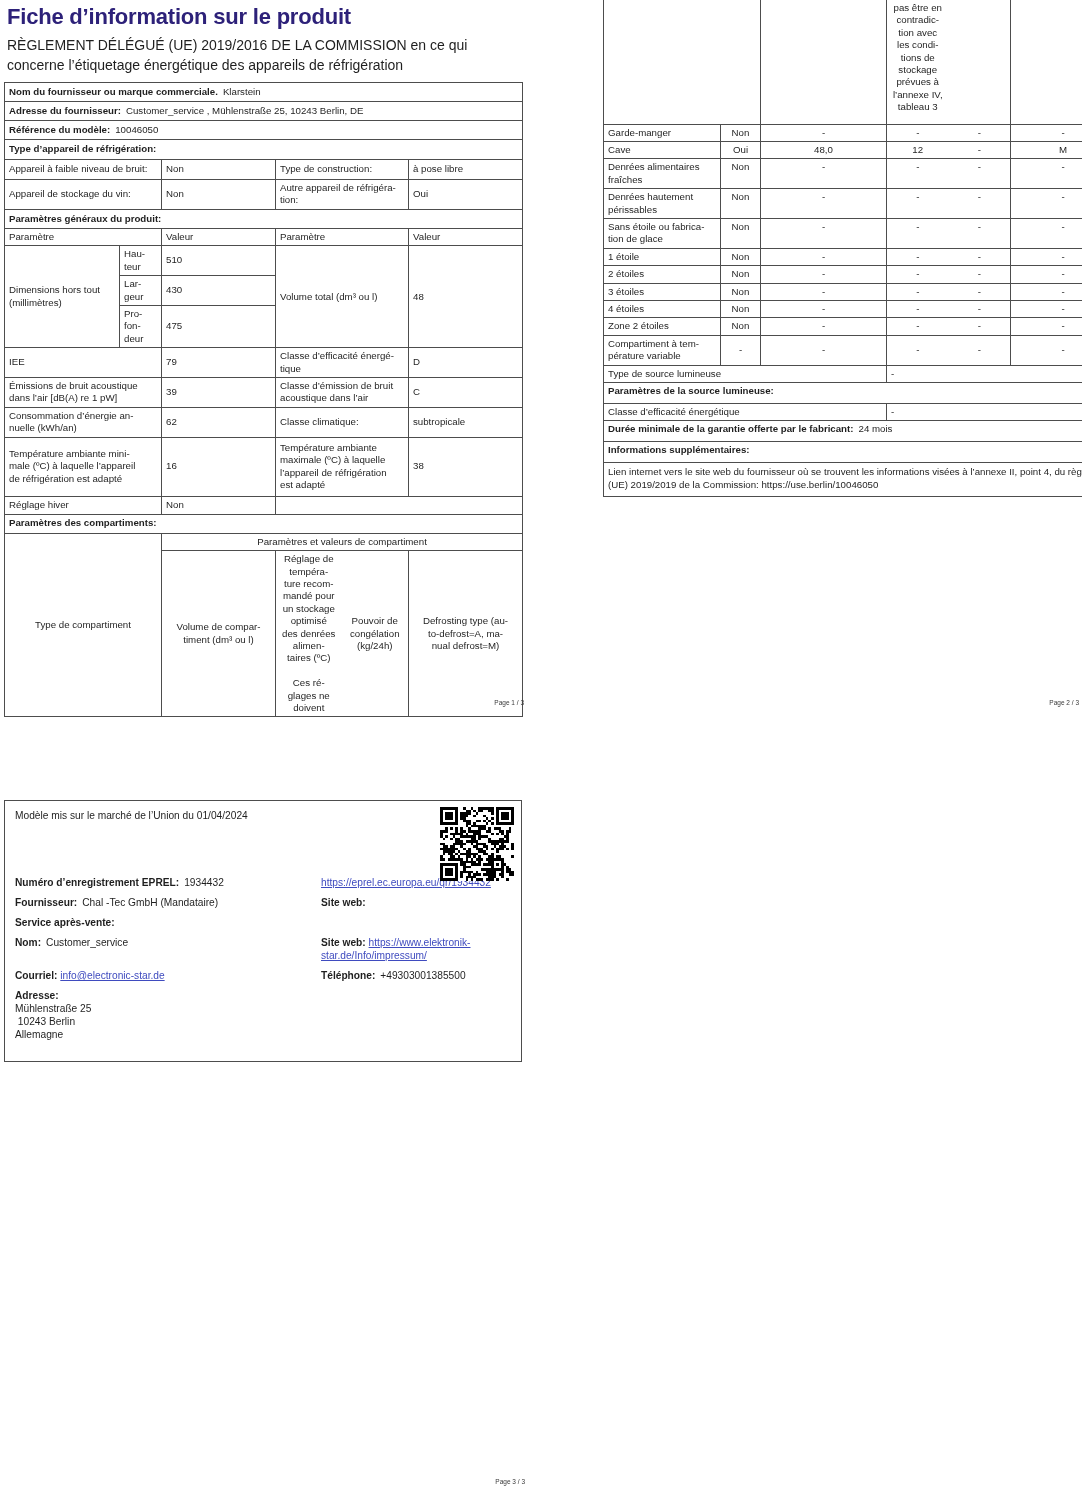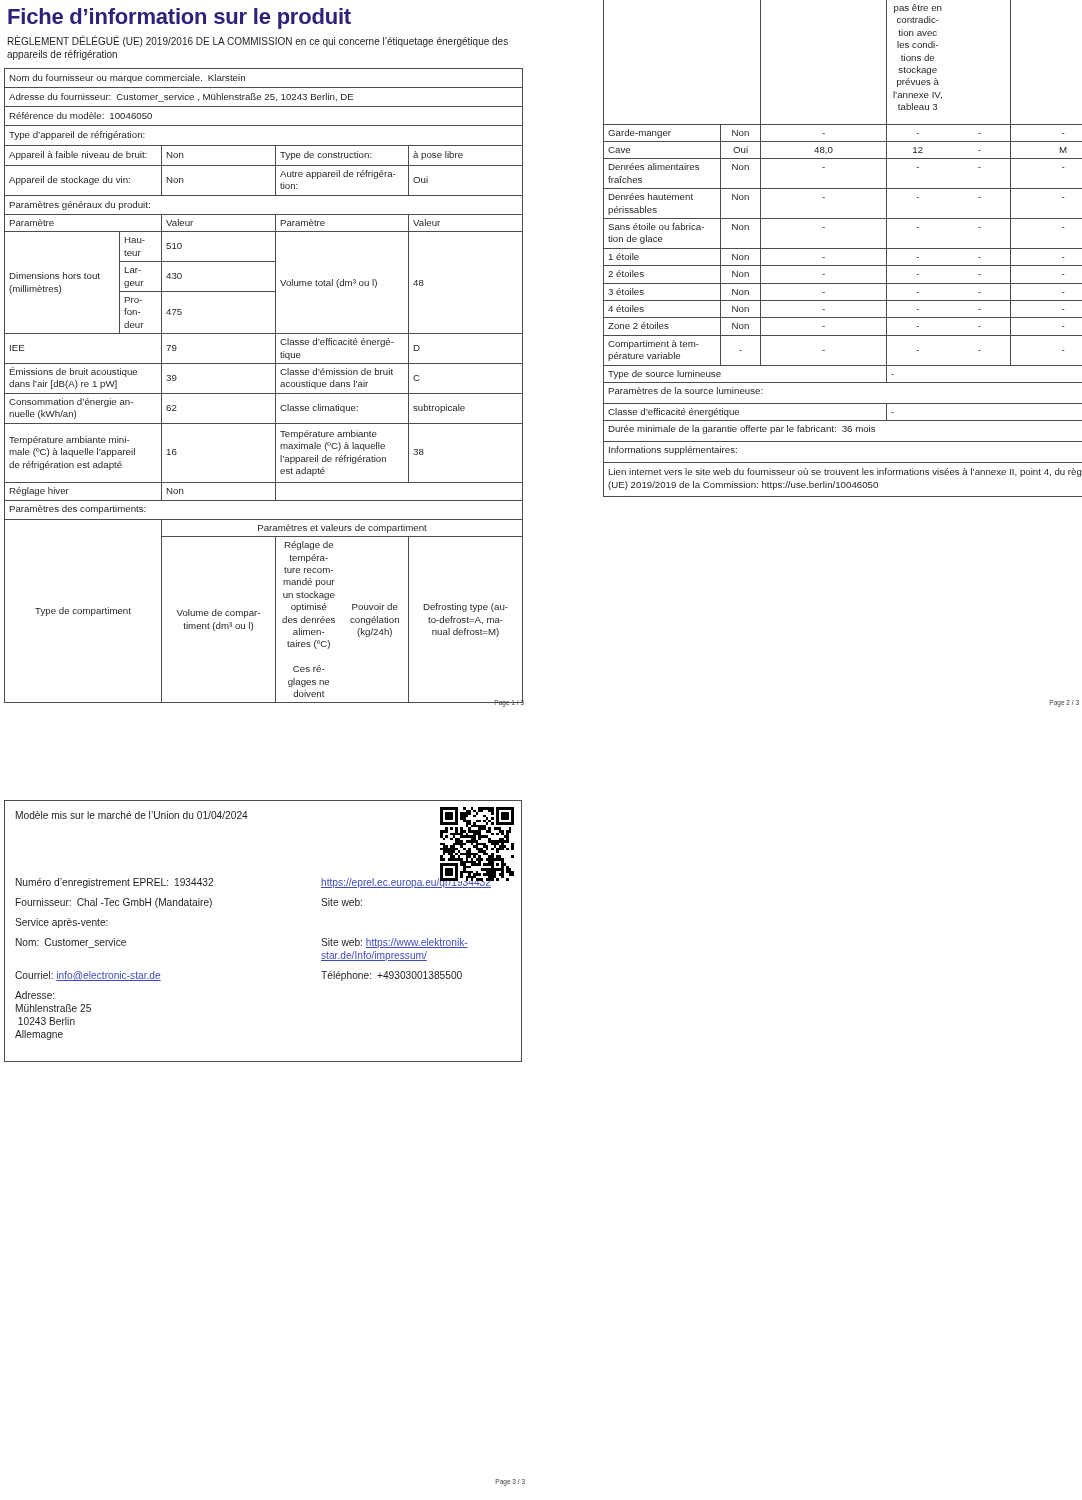--- a/index.html
+++ b/index.html
@@ -4,26 +4,26 @@
 <style>
   html,body{margin:0;padding:0;}
   body{width:1082px;height:1500px;background:#ffffff;position:relative;
        font-family:"Liberation Sans",sans-serif;color:#1f1f1f;}
   .page{position:absolute;}
   #p1{left:4px;top:2px;width:518px;}
   #p2{left:559px;top:0px;width:512px;margin-left:44px;}
   #p3{left:4px;top:800px;width:518px;}
 
   .title{font-size:22px;font-weight:bold;color:#2d2179;margin:2px 0 5px 3px;letter-spacing:-0.2px;}
-  .reg{font-size:10px;line-height:13px;margin:0 0 7px 3px;width:502px;}
+  .reg{font-size:14px;line-height:20px;margin:0 0 7px 3px;width:502px;}
 
   table{border-collapse:collapse;width:100%;table-layout:fixed;}
   td{border:1px solid #4d4d4d;font-size:9.7px;line-height:12.4px;padding:2px 4px;
      vertical-align:middle;overflow:hidden;}
-  .b{font-weight:normal;}
+  .b{font-weight:bold;}
   .v{margin-left:5px;}
   .ctr{text-align:center;}
   .ml{white-space:pre-line;}
   .top{vertical-align:top;}
   .nbr{border-right:hidden;}
   .nbl{border-left:hidden;}
   #t2 td{vertical-align:top;}
   #t2 tr.hdrc td{border-top:hidden;}
   #t2 tr.vm td{vertical-align:middle;}
 
@@ -316,21 +316,21 @@
     </tr>
     <tr style="height:21px">
       <td colspan="6" class="b">Paramètres de la source lumineuse:</td>
     </tr>
     <tr style="height:16px">
       <td colspan="3">Classe d’efficacité énergétique</td>
       <td colspan="3">-</td>
     </tr>
     <tr style="height:21px">
       <td colspan="6">
-        <span class="b">Durée minimale de la garantie offerte par le fabricant:</span><span class="v">36 mois</span>
+        <span class="b">Durée minimale de la garantie offerte par le fabricant:</span><span class="v">24 mois</span>
       </td>
     </tr>
     <tr style="height:21px">
       <td colspan="6" class="b">Informations supplémentaires:</td>
     </tr>
     <tr style="height:34px">
       <td colspan="6" style="line-height:13px;">Lien internet vers le site web du fournisseur où se trouvent les informations visées à l’annexe II, point 4, du règlement (UE) 2019/2019 de la Commission:  https://use.berlin/10046050</td>
     </tr>
   </tbody>
     </table>

